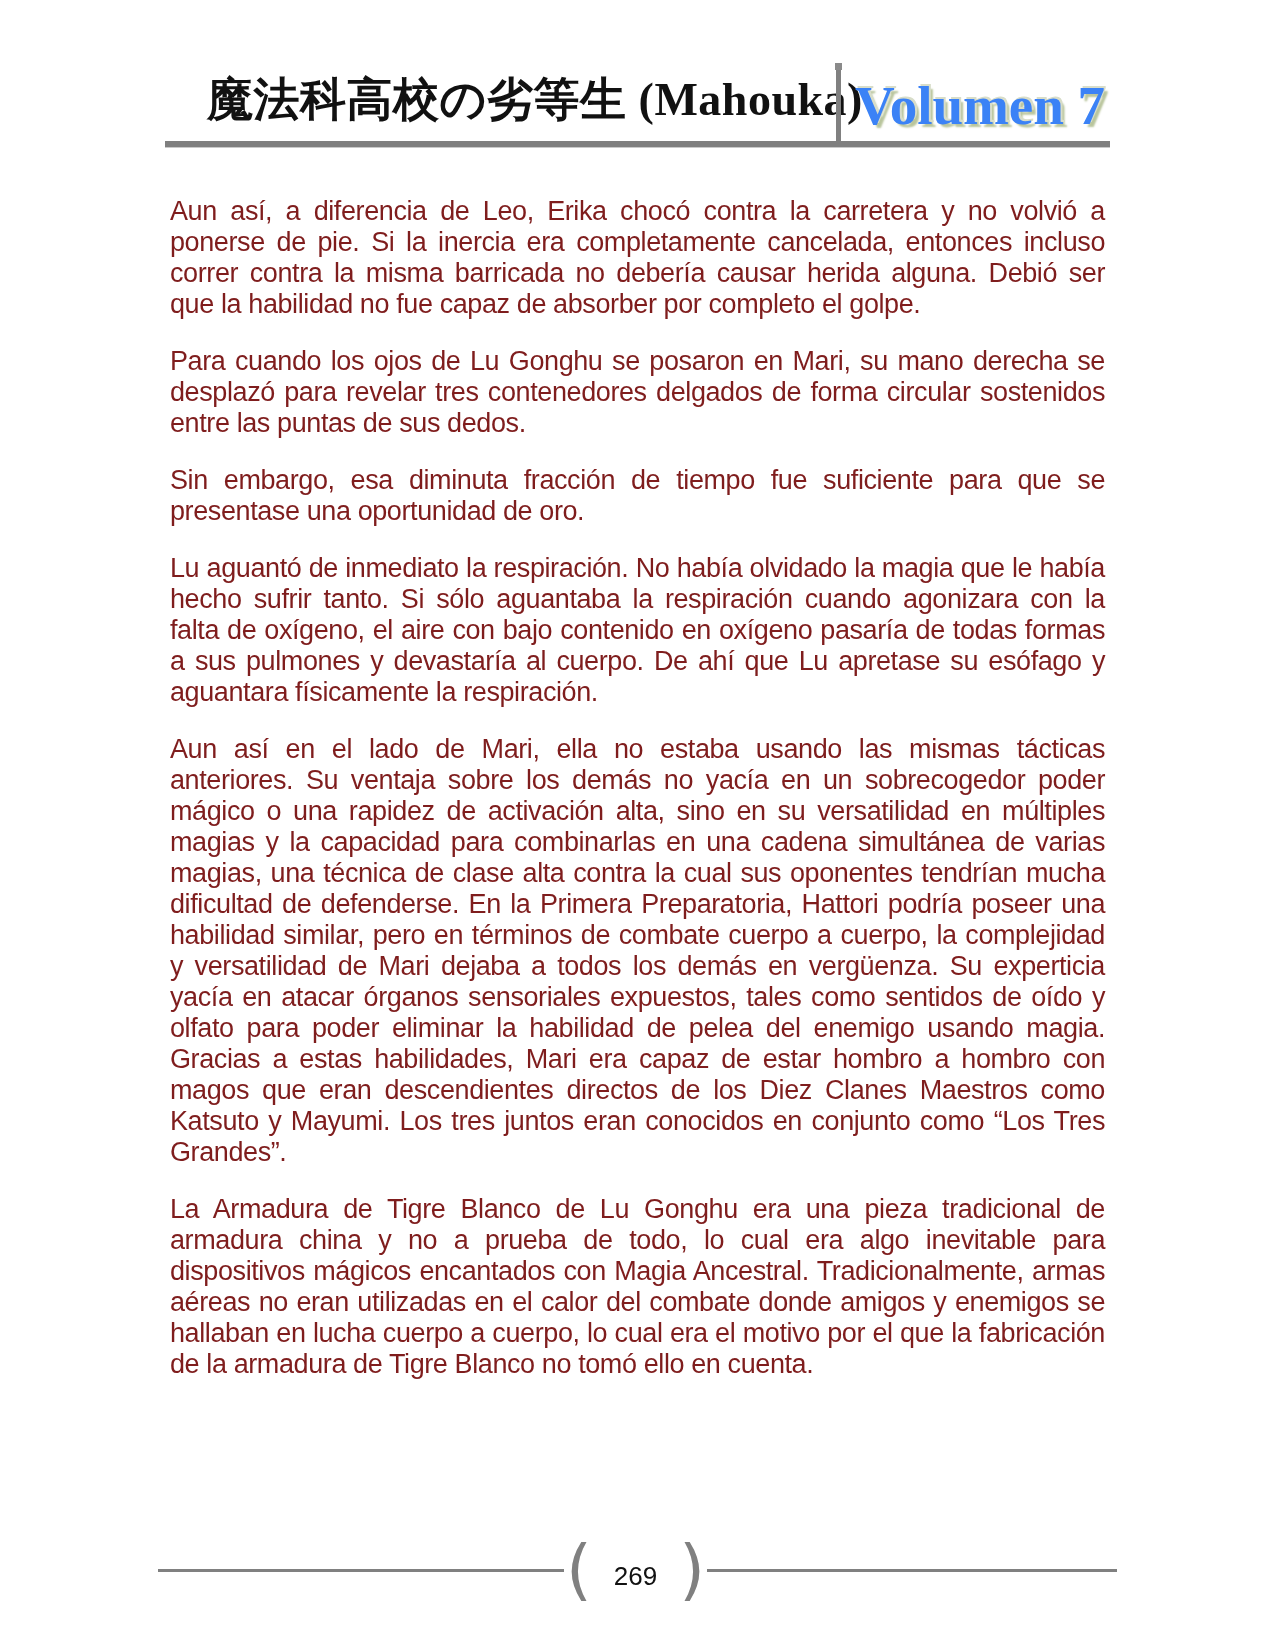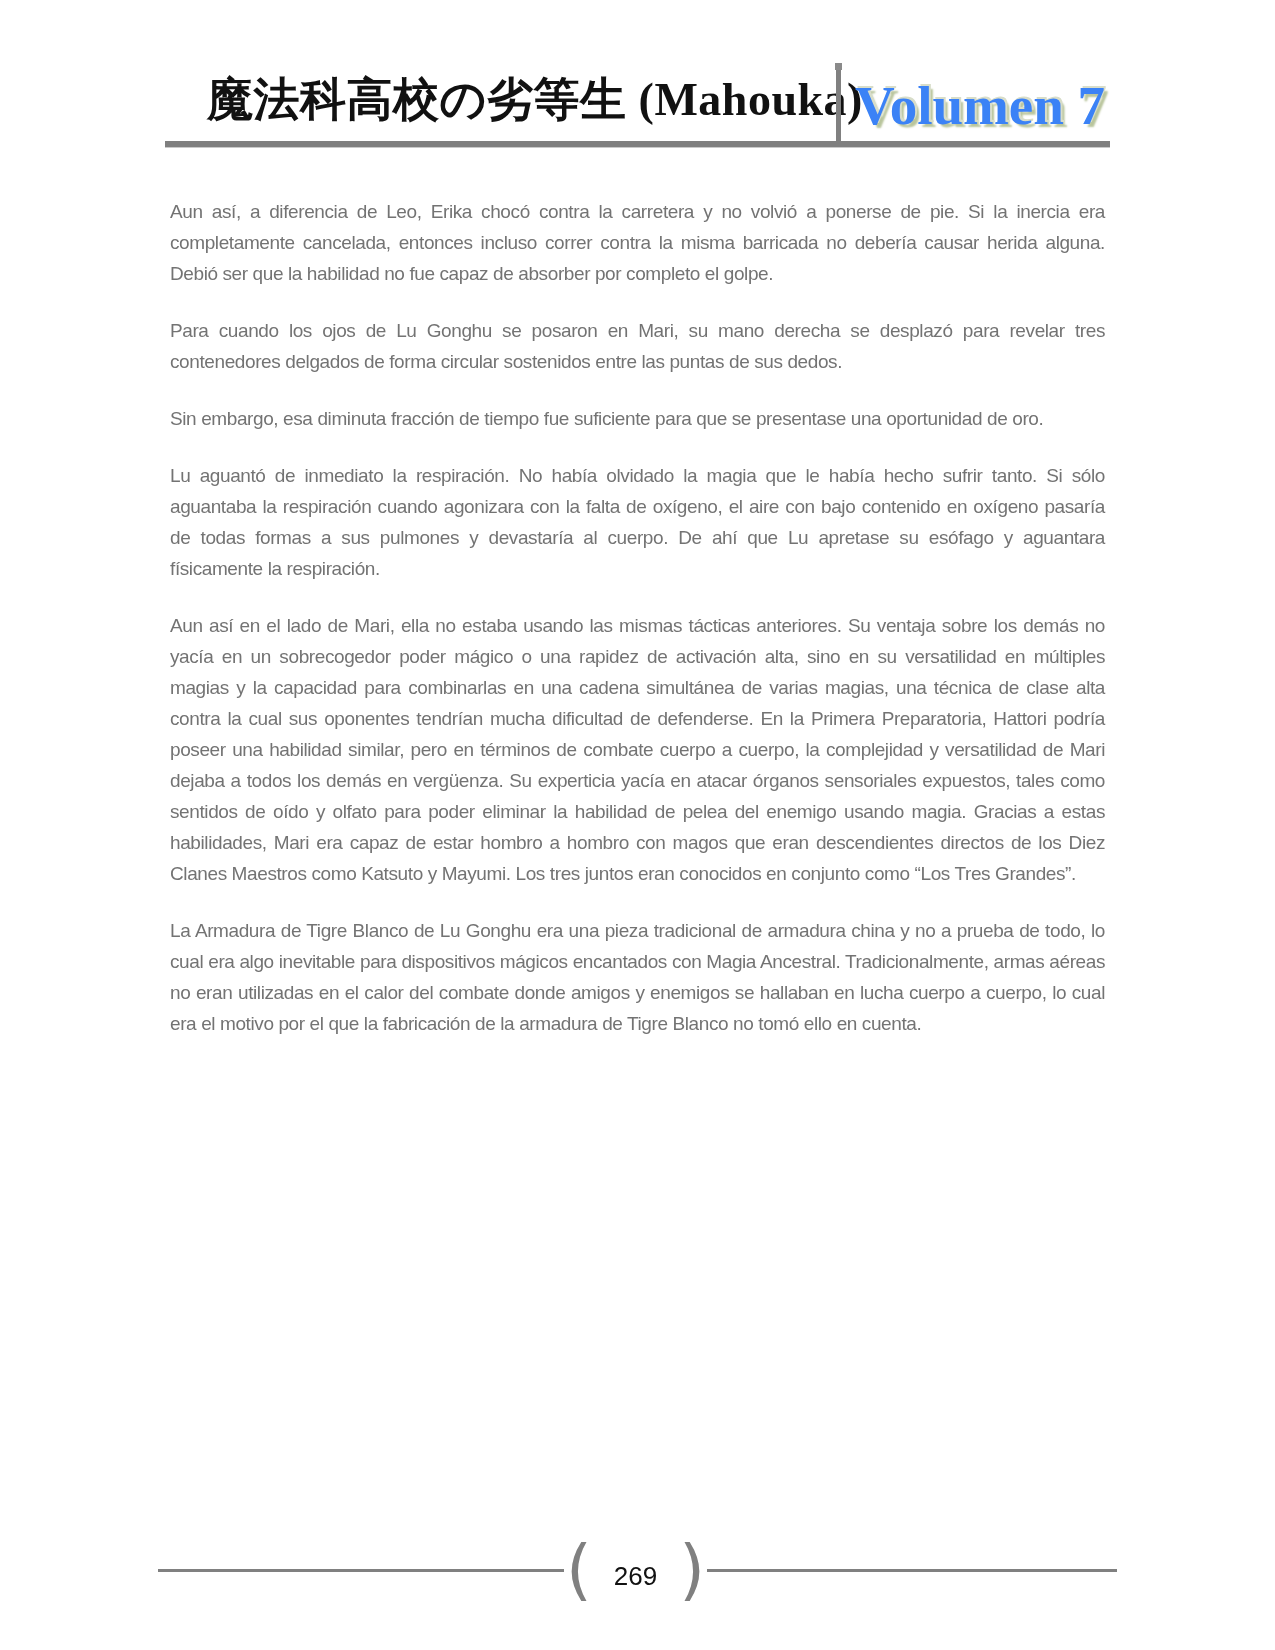--- a/index.html
+++ b/index.html
@@ -68,25 +68,25 @@
     height: 6px;
     background: #7f7f7f;
     box-shadow: 0 1px 0 #c9c9c9;
   }
   
   .body-text {
     position: absolute;
     left: 170px;
     top: 196px;
     width: 935px;
-    font-size: 19px;
+    font-size: 27px;
     line-height: 31px;
     letter-spacing: -0.4px;
     text-align: justify;
-    color: #737373;
+    color: #7f1d1d;
   }
   .body-text p { margin-bottom: 26px; }
   .body-text p:last-child { margin-bottom: 9px; }
   
   .footer {
     position: absolute;
     left: 0;
     bottom: 42px;
     width: 1275px;
     height: 76px;

